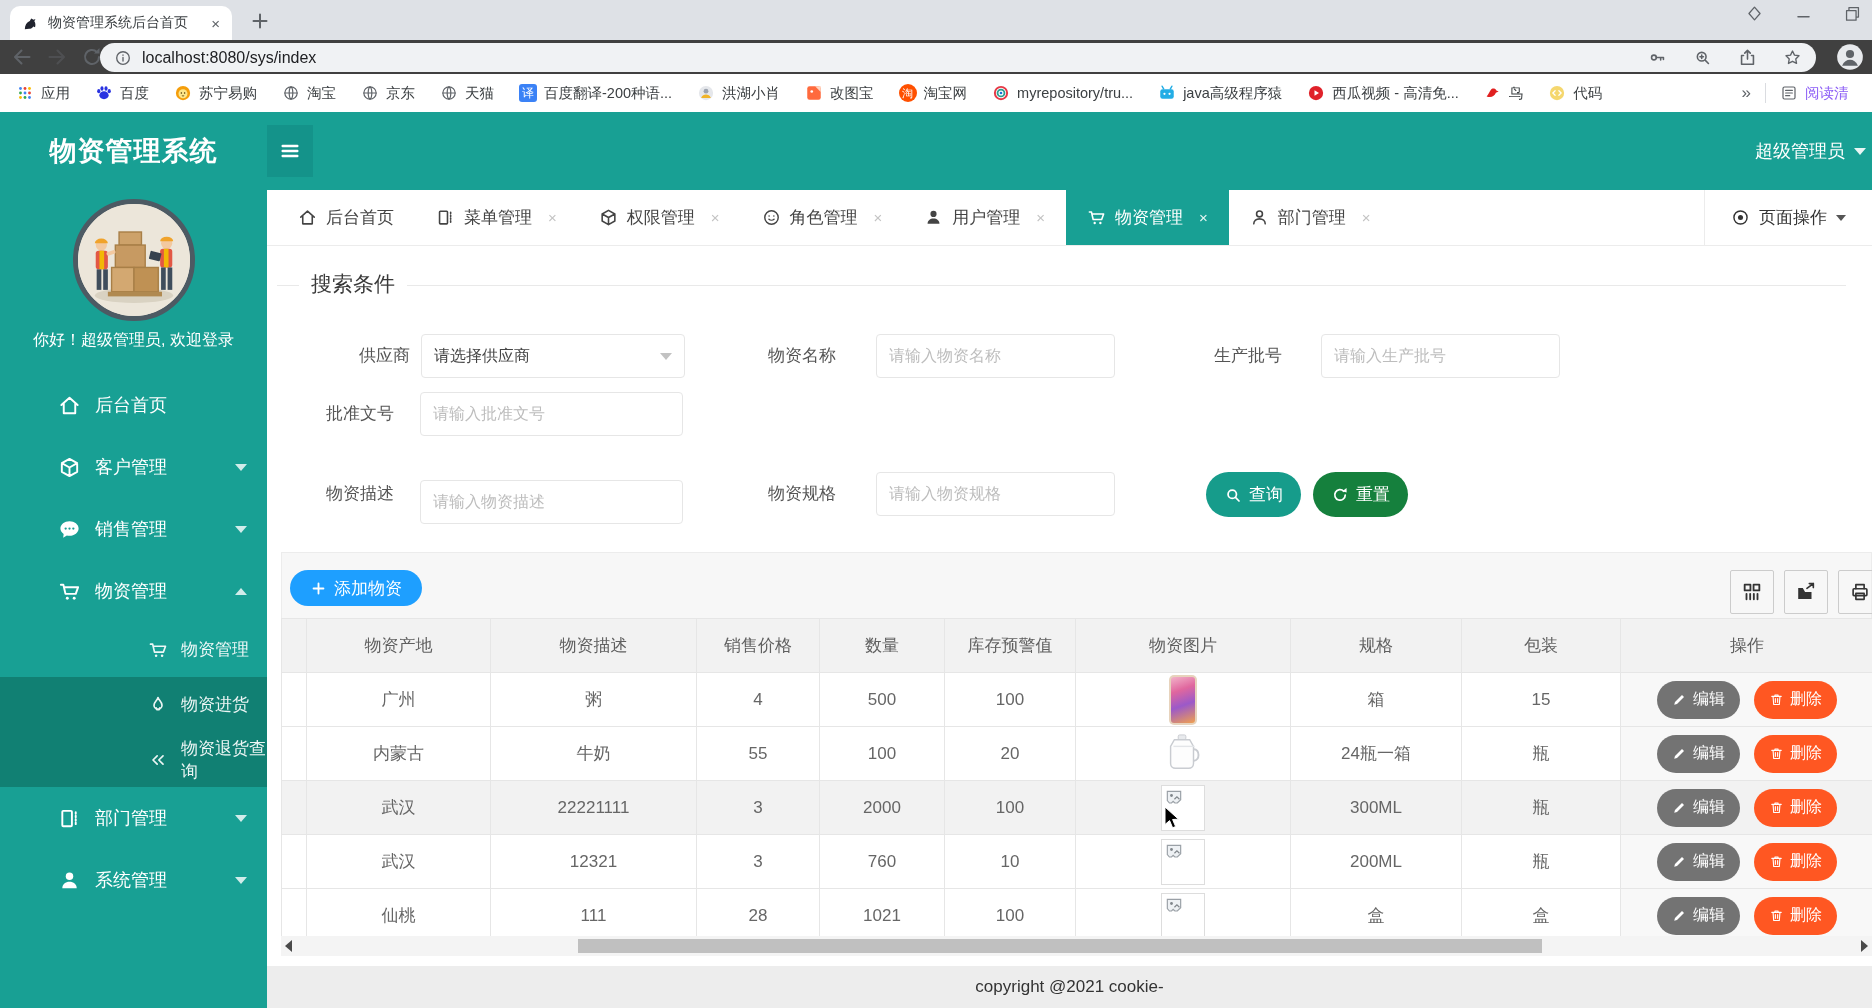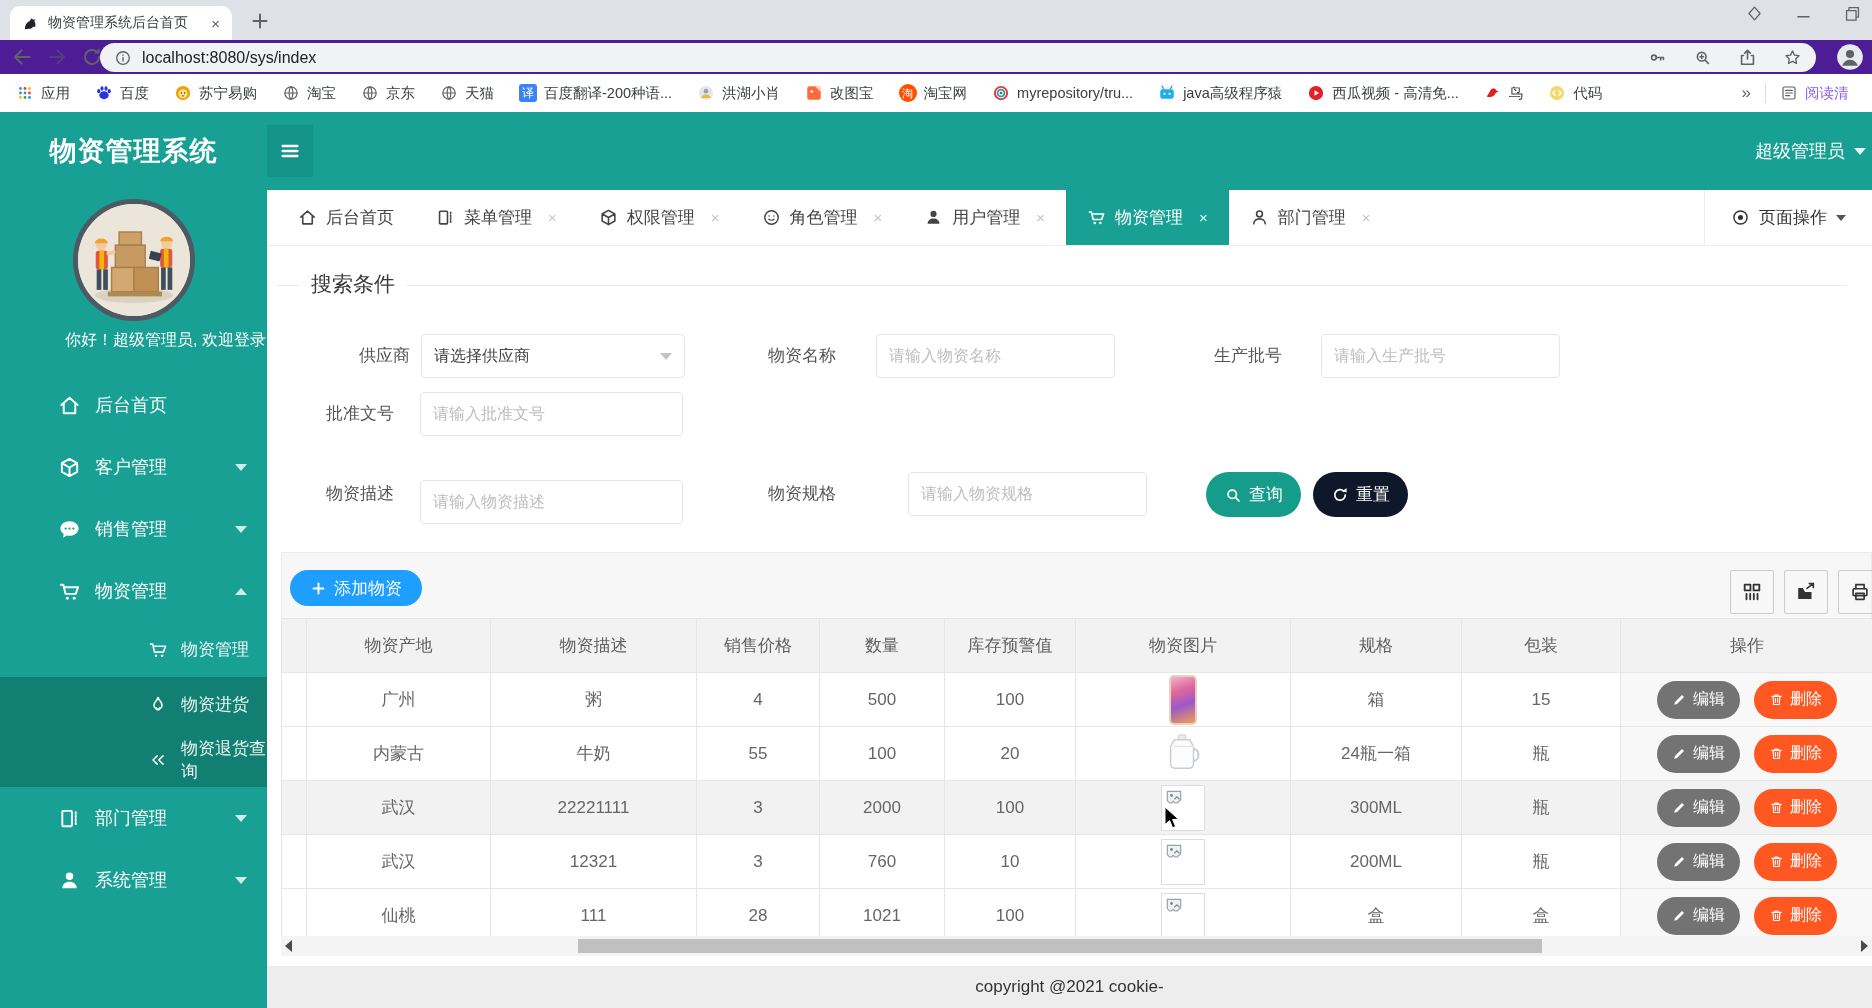--- a/index.html
+++ b/index.html
@@ -13,21 +13,21 @@
   .tabstrip{position:absolute;left:0;top:0;right:0;height:40px;background:#dee1e6;}
   .btab{position:absolute;left:10px;top:6px;width:222px;height:34px;background:#fff;border-radius:10px 10px 0 0;
         display:flex;align-items:center;gap:9px;padding:0 12px;box-sizing:border-box;}
   .btab .ic{width:17px;height:17px;}
   .btab-title{flex:1;font-size:14px;color:#3c4043;white-space:nowrap;overflow:hidden;}
   .btab-close{color:#5f6368;font-size:15px;line-height:1;}
   .newtab{position:absolute;left:248px;top:9px;width:24px;height:24px;color:#5f6368;}
   .winctl{position:absolute;right:10px;top:4px;display:flex;gap:30px;color:#5f6368;}
   .winctl .ic{width:19px;height:19px;}
 
-  .btoolbar{position:absolute;left:0;top:40px;right:0;height:34px;background:#4c1d95;padding-left:24px;}
+  .btoolbar{position:absolute;left:0;top:40px;right:0;height:34px;background:#404040;padding-left:24px;}
   .navic{position:absolute;top:5px;width:24px;height:24px;color:#5f6368;}
   .omnibox{position:absolute;left:100px;top:3px;width:1716px;height:29px;background:#f0f2f4;border-radius:15px;
            display:flex;align-items:center;padding:0 14px;box-sizing:border-box;gap:10px;}
   .omni-url{font-size:16px;color:#202124;}
   .omni-right{margin-left:auto;display:flex;gap:26px;color:#5f6368;}
   .omni-right .ic{width:19px;height:19px;}
   .profile{position:absolute;right:8px;top:3px;width:28px;height:28px;}
 
   .bookmarks{position:absolute;left:0;top:74px;right:0;height:38px;background:#fff;display:flex;align-items:center;
              padding-left:16px;gap:25px;}
@@ -47,21 +47,21 @@
   .hamburger .ic{width:22px;height:22px;}
   .app-user{position:absolute;right:6px;top:0;height:78px;display:flex;align-items:center;gap:9px;color:#fff;font-size:18px;}
   .caret{width:0;height:0;border-left:6px solid transparent;border-right:6px solid transparent;border-top:7px solid rgba(255,255,255,.9);}
   .caret.up{border-top:none;border-bottom:7px solid rgba(255,255,255,.9);}
 
   
   .sidebar{position:absolute;left:0;top:190px;width:267px;bottom:0;background:#18A094;}
   .avatar{position:absolute;left:50%;transform:translateX(-50%);top:9px;width:112px;height:112px;border-radius:50%;
           border:5px solid #4d5a63;overflow:hidden;background:#ece6da;}
   .avatar svg{width:100%;height:100%;display:block;}
-  .welcome{position:absolute;left:0;top:140px;width:100%;text-align:center;color:#fff;font-size:16px;margin-left:32px;}
+  .welcome{position:absolute;left:0;top:140px;width:100%;text-align:center;color:#fff;font-size:16px;}
   .menu{position:absolute;left:0;top:184px;right:0;}
   .mi{height:62px;display:flex;align-items:center;gap:14px;padding-left:58px;color:#fff;font-size:18px;cursor:pointer;}
   .mi .ic{width:23px;height:23px;}
   .mi .caret{margin-left:auto;margin-right:20px;border-top-color:rgba(255,255,255,.8);}
   .mi .caret.up{border-bottom-color:rgba(255,255,255,.8);}
   .ms{height:55px;display:flex;align-items:center;gap:13px;padding-left:148px;color:rgba(255,255,255,.92);font-size:17px;cursor:pointer;}
   .ms .ic{width:20px;height:20px;}
   .ms.dark{background:#118073;}
 
   
@@ -85,21 +85,21 @@
           padding:0 12px;font-size:16px;color:#666;outline:none;background:#fff;font-family:inherit;}
   .finput::placeholder{color:#bdbdbd;}
   .fselect{position:absolute;height:44px;border:1px solid #e6e6e6;border-radius:4px;box-sizing:border-box;background:#fff;
            display:flex;align-items:center;padding:0 12px;font-size:16px;color:#444;cursor:pointer;}
   .sel-caret{margin-left:auto;width:0;height:0;border-left:6px solid transparent;border-right:6px solid transparent;
              border-top:7px solid #c2c2c2;}
   .pill{position:absolute;height:45px;border:none;border-radius:23px;color:#fff;font-size:17px;font-family:inherit;
         display:flex;align-items:center;justify-content:center;gap:7px;cursor:pointer;padding:0 18px;box-sizing:border-box;}
   .pill .ic{width:18px;height:18px;}
   .pill.teal{background:#169C8B;}
-  .pill.yellow{background:#0f172a;}
+  .pill.yellow{background:#15803d;}
 
   .tband{position:absolute;left:14px;top:362px;width:1591px;height:66px;background:#f7f7f7;box-sizing:border-box;
          border:1px solid #ececec;border-bottom:none;}
   .add-btn{position:absolute;left:23px;top:380px;height:36px;border:none;border-radius:22px;background:#1E9FFF;color:#fff;
            font-size:17px;font-family:inherit;display:flex;align-items:center;gap:7px;padding:0 20px;cursor:pointer;}
   .add-btn .ic{width:17px;height:17px;}
   .tool-sq{position:absolute;top:380px;width:44px;height:44px;border:1px solid #ccc;border-radius:2px;background:transparent;
            color:#333;display:flex;align-items:center;justify-content:center;cursor:pointer;box-sizing:border-box;}
   .tool-sq .ic{width:22px;height:22px;}
 
@@ -626,21 +626,21 @@
     <input class="finput" style="left: 609px; top: 144px; width: 239px;" placeholder="请输入物资名称">
     <div class="flabel" style="left:915px;top:144px;width:100px;">生产批号</div>
     <input class="finput" style="left: 1054px; top: 144px; width: 239px;" placeholder="请输入生产批号">
 
     <div class="flabel" style="left:27px;top:202px;width:100px;">批准文号</div>
     <input class="finput" style="left: 153px; top: 202px; width: 263px;" placeholder="请输入批准文号">
 
     <div class="flabel" style="left:27px;top:282px;width:100px;">物资描述</div>
     <input class="finput" style="left: 153px; top: 290px; width: 263px;" placeholder="请输入物资描述">
     <div class="flabel" style="left:469px;top:282px;width:100px;">物资规格</div>
-    <input class="finput" style="left: 609px; top: 282px; width: 239px; margin-left: 32px;" placeholder="请输入物资规格">
+    <input class="finput" style="left: 609px; top: 282px; width: 239px;" placeholder="请输入物资规格">
     <button class="pill teal" style="left:939px;top:282px;">
       <span class="ic">
           <svg viewBox="0 0 24 24" fill="none" stroke="currentColor" stroke-width="2" stroke-linecap="round" stroke-linejoin="round">
             <circle cx="11" cy="11" r="5.6" stroke-width="2.3"></circle>
             <path d="M15.3 15.3 L20 20" stroke-width="2.3"></path>
           </svg>
         </span>
       <span>查询</span>
     </button>
     <button class="pill yellow" style="left:1046px;top:282px;">

